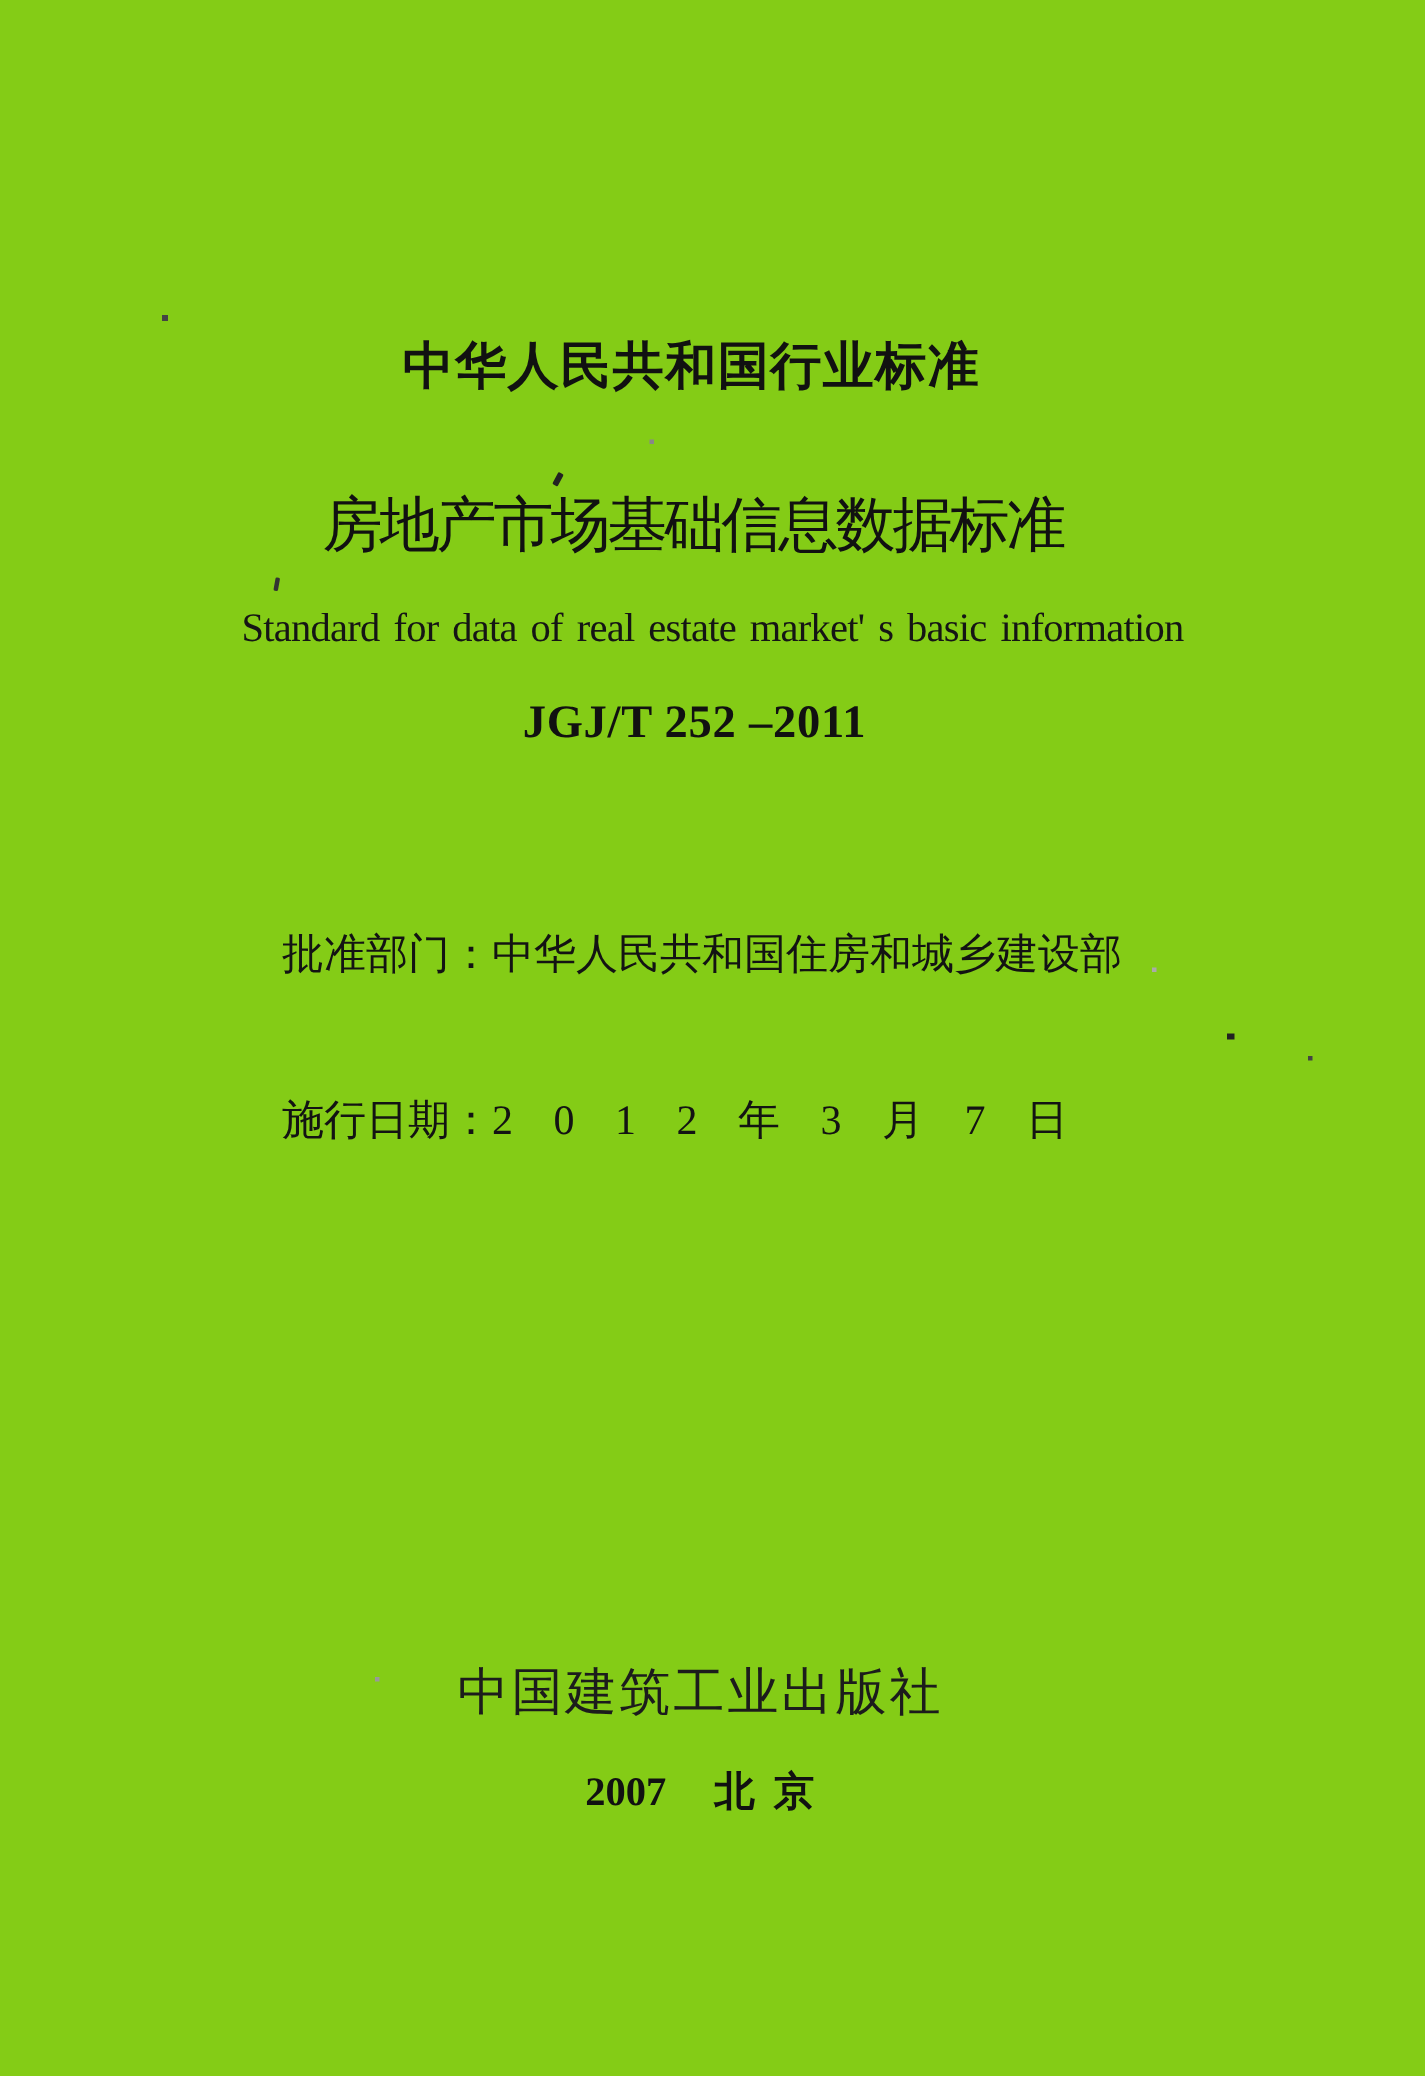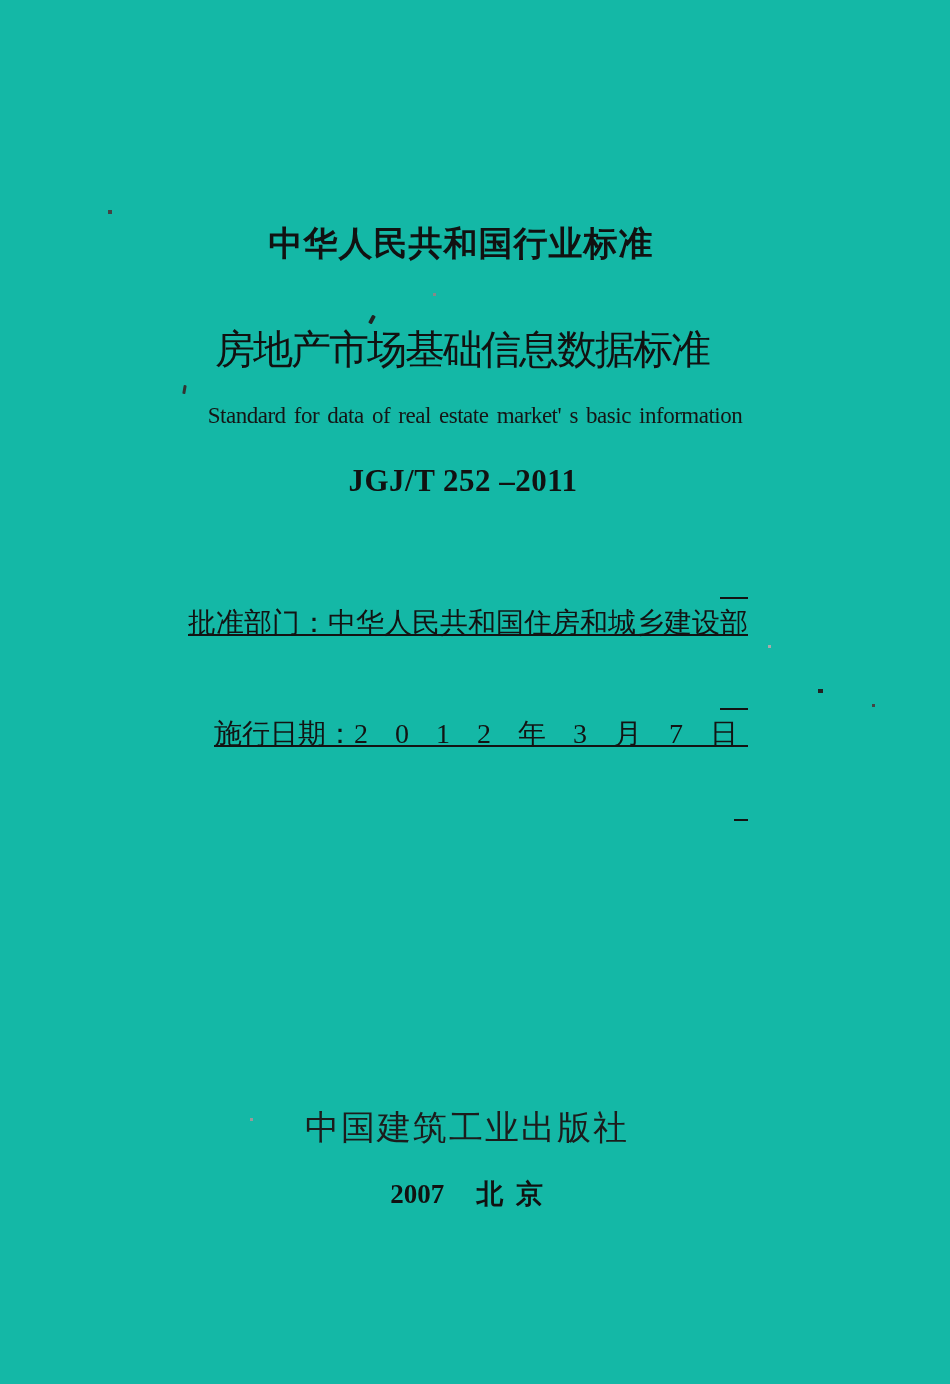--- a/index.html
+++ b/index.html
@@ -4,21 +4,21 @@
 <style>
   html, body {
     margin: 0;
     padding: 0;
     background: #ffffff;
   }
   .page {
     position: relative;
     width: 950px;
     height: 1384px;
-    background: #14b8a6;
+    background: #84cc16;
     color: #111111;
     overflow: hidden;
     font-family: "Liberation Serif", serif;
   }
   .line {
     position: absolute;
     left: 0;
     width: 100%;
     text-align: center;
     white-space: pre;
@@ -35,44 +35,43 @@
   .title-zh {
     top: 322px;
     font-family: "Liberation Serif", serif;
     font-weight: 500;
     font-size: 40px;
     letter-spacing: -2px;
     transform: translateX(-13px);
   }
   .title-en {
     top: 403px;
-    font-size: 23px;
+    font-size: 27px;
     letter-spacing: -0.5px;
     word-spacing: 3px;
     color: #151515;
   }
   .standard-no {
     top: 463px;
     font-weight: 700;
     font-size: 31px;
     letter-spacing: 0.5px;
     transform: translateX(-12px);
   }
   .meta {
     position: absolute;
-    top: 530px;
+    top: 544px;
     left: 50%;
     transform: translateX(calc(-50% - 7px));
     width: max-content;
-    text-align: right;
+    text-align: left;
     font-size: 28px;
     line-height: 37px;
     white-space: pre;
     color: #131313;
-    text-decoration: underline;
   }
   .meta .date-value {
     letter-spacing: 10px;
   }
   .publisher {
     top: 1105px;
     font-size: 34px;
     font-weight: 400;
     letter-spacing: 2px;
     color: #1c1c1c;

